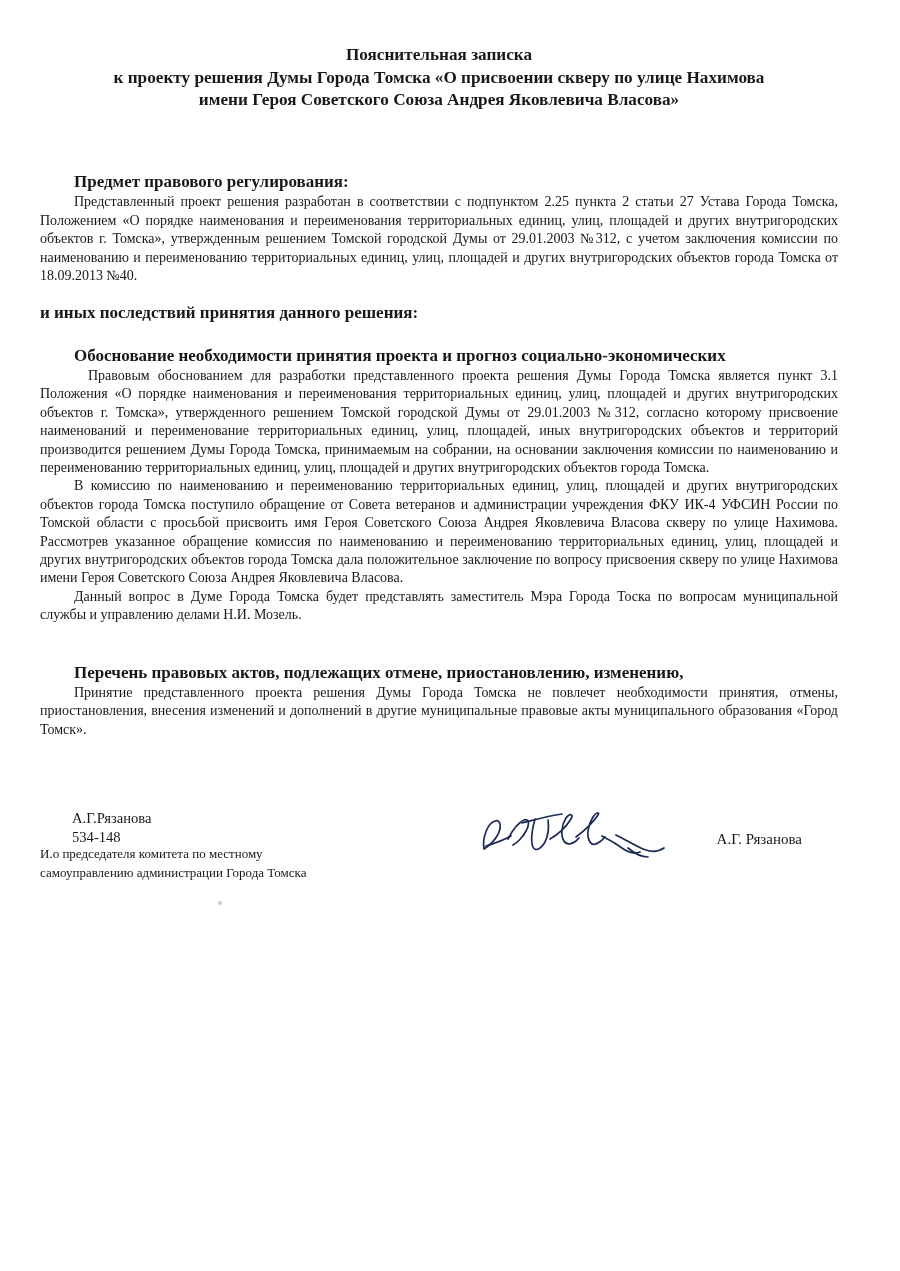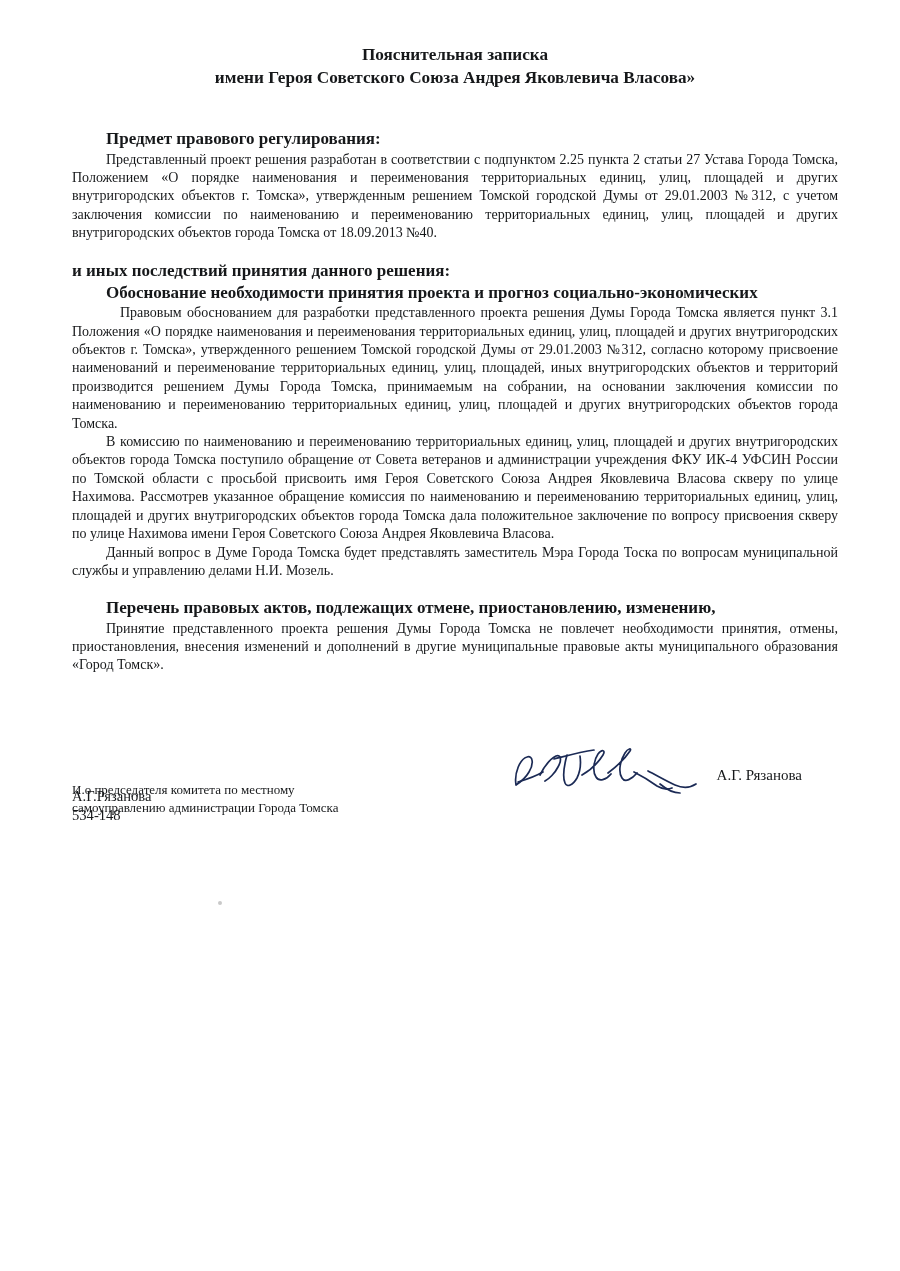--- a/index.html
+++ b/index.html
@@ -13,21 +13,21 @@
     font-family: "Liberation Serif", "DejaVu Serif", serif;
     color: #16181a;
     position: relative;
     overflow: hidden;
   }
   .page {
     width: 900px;
     height: 924px;
     position: relative;
     box-sizing: border-box;
-    padding: 44px 62px 0 72px;
+    padding: 44px 62px 0 40px;
   }
   .doc-title {
     text-align: center;
     font-weight: bold;
     font-size: 17.2px;
     line-height: 1.32;
     margin: 0 18px 0 18px;
   }
   .doc-title .line1 { display: block; }
   .doc-title .line2 { display: block; }
@@ -38,20 +38,21 @@
   }
   .heading {
     font-weight: bold;
     font-size: 17px;
     line-height: 1.31;
     text-align: justify;
     margin: 0;
   }
   .heading.indent-first {
     text-indent: 34px;
+    margin-top: 20px;
   }
   p.para {
     font-size: 14px;
     line-height: 1.315;
     text-align: justify;
     text-align-last: left;
     margin: 0;
     text-indent: 34px;
     hyphens: none;
   }
@@ -84,21 +85,21 @@
     position: absolute;
     left: 438px;
     top: 6px;
     width: 190px;
     height: 52px;
     pointer-events: none;
   }
   .footer {
     position: absolute;
     left: 72px;
-    bottom: 98px;
+    bottom: 76px;
     font-size: 14.6px;
     line-height: 1.35;
     font-family: "Liberation Serif", "DejaVu Serif", serif;
   }
   .footer div { white-space: nowrap; }
   .page-artifact {
     position: absolute;
     left: 218px;
     bottom: 19px;
     width: 4px;
@@ -107,20 +108,21 @@
     border-radius: 50%;
   }
 </style>
 </head>
 <body>
 
 <div class="page">
 
   <div class="doc-title">
     <span class="line1">Пояснительная записка</span>
+    <span class="line2">к проекту решения Думы Города Томска «О присвоении скверу по улице Нахимова</span>
     <span class="line3">имени Героя Советского Союза Андрея Яковлевича Власова»</span>
   </div>
 
   <div class="gap-lg"></div>
   <div class="gap-md"></div>
 
   <div class="section">
     <p class="heading indent-first">Предмет правового регулирования:</p>
     <p class="para">Представленный проект решения разработан в соответствии с подпунктом 2.25 пункта 2 статьи 27 Устава Города Томска, Положением «О порядке наименования и переименования территориальных единиц, улиц, площадей и других внутригородских объектов г. Томска», утвержденным решением Томской городской Думы от 29.01.2003 №312, с учетом заключения комиссии   по наименованию и переименованию территориальных единиц, улиц, площадей и других внутригородских объектов города  Томска от 18.09.2013 №40.</p>
   </div>

